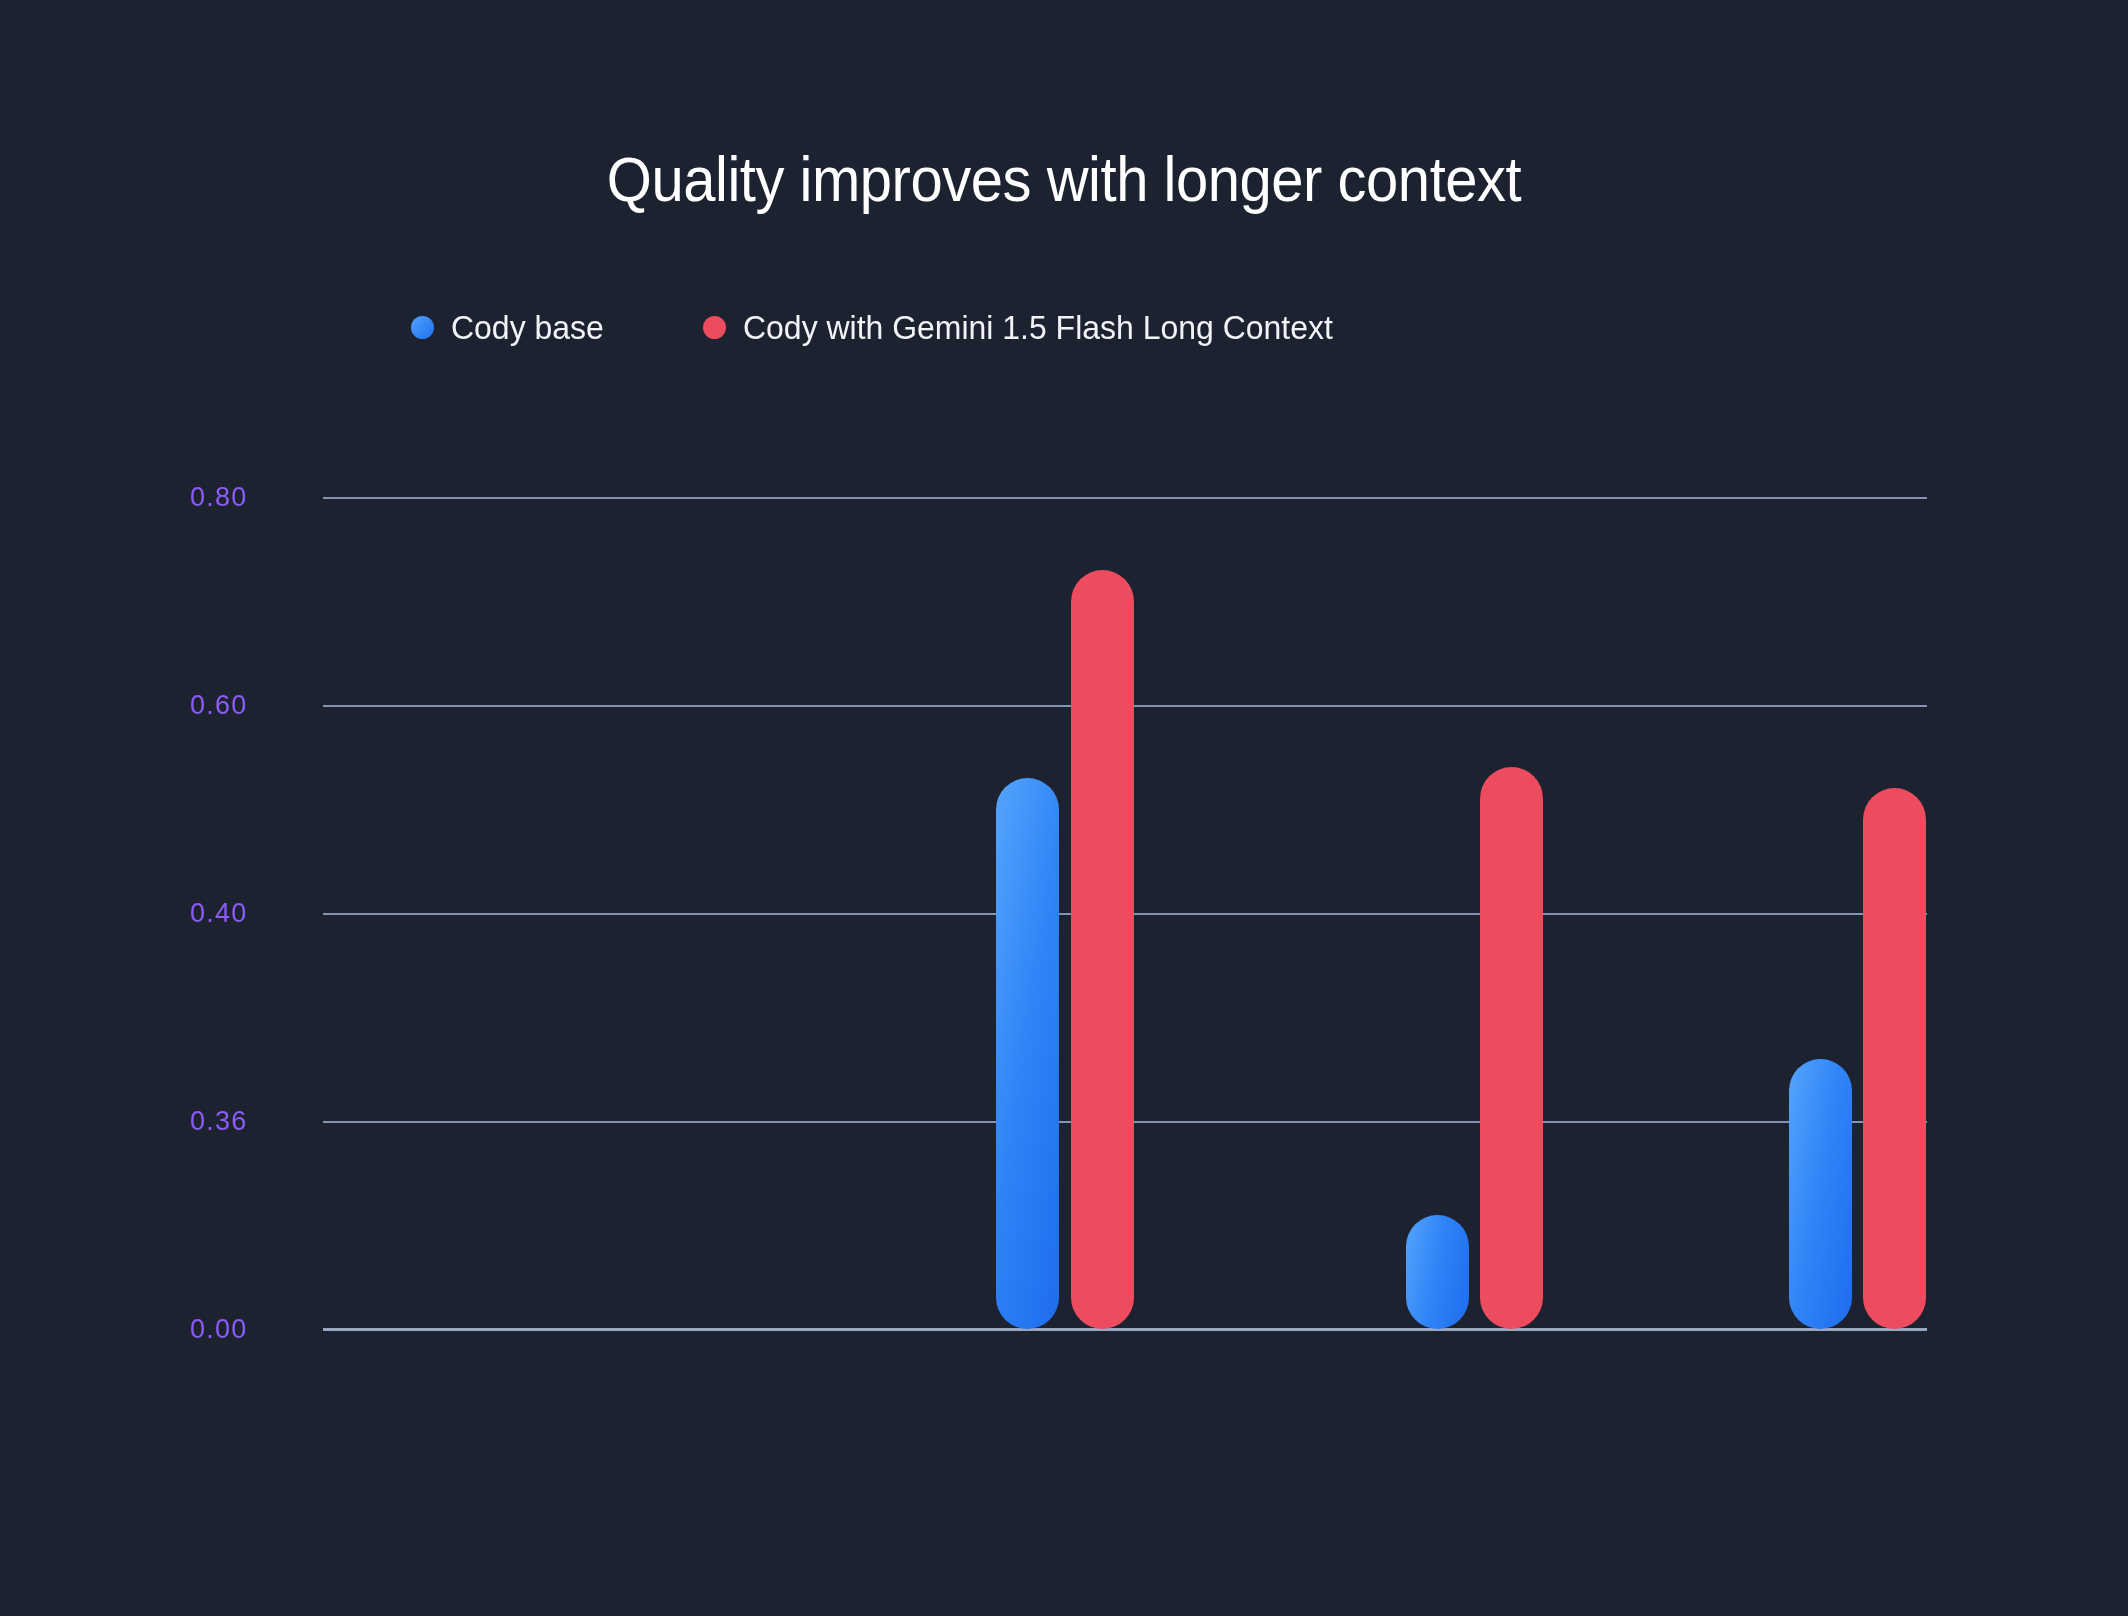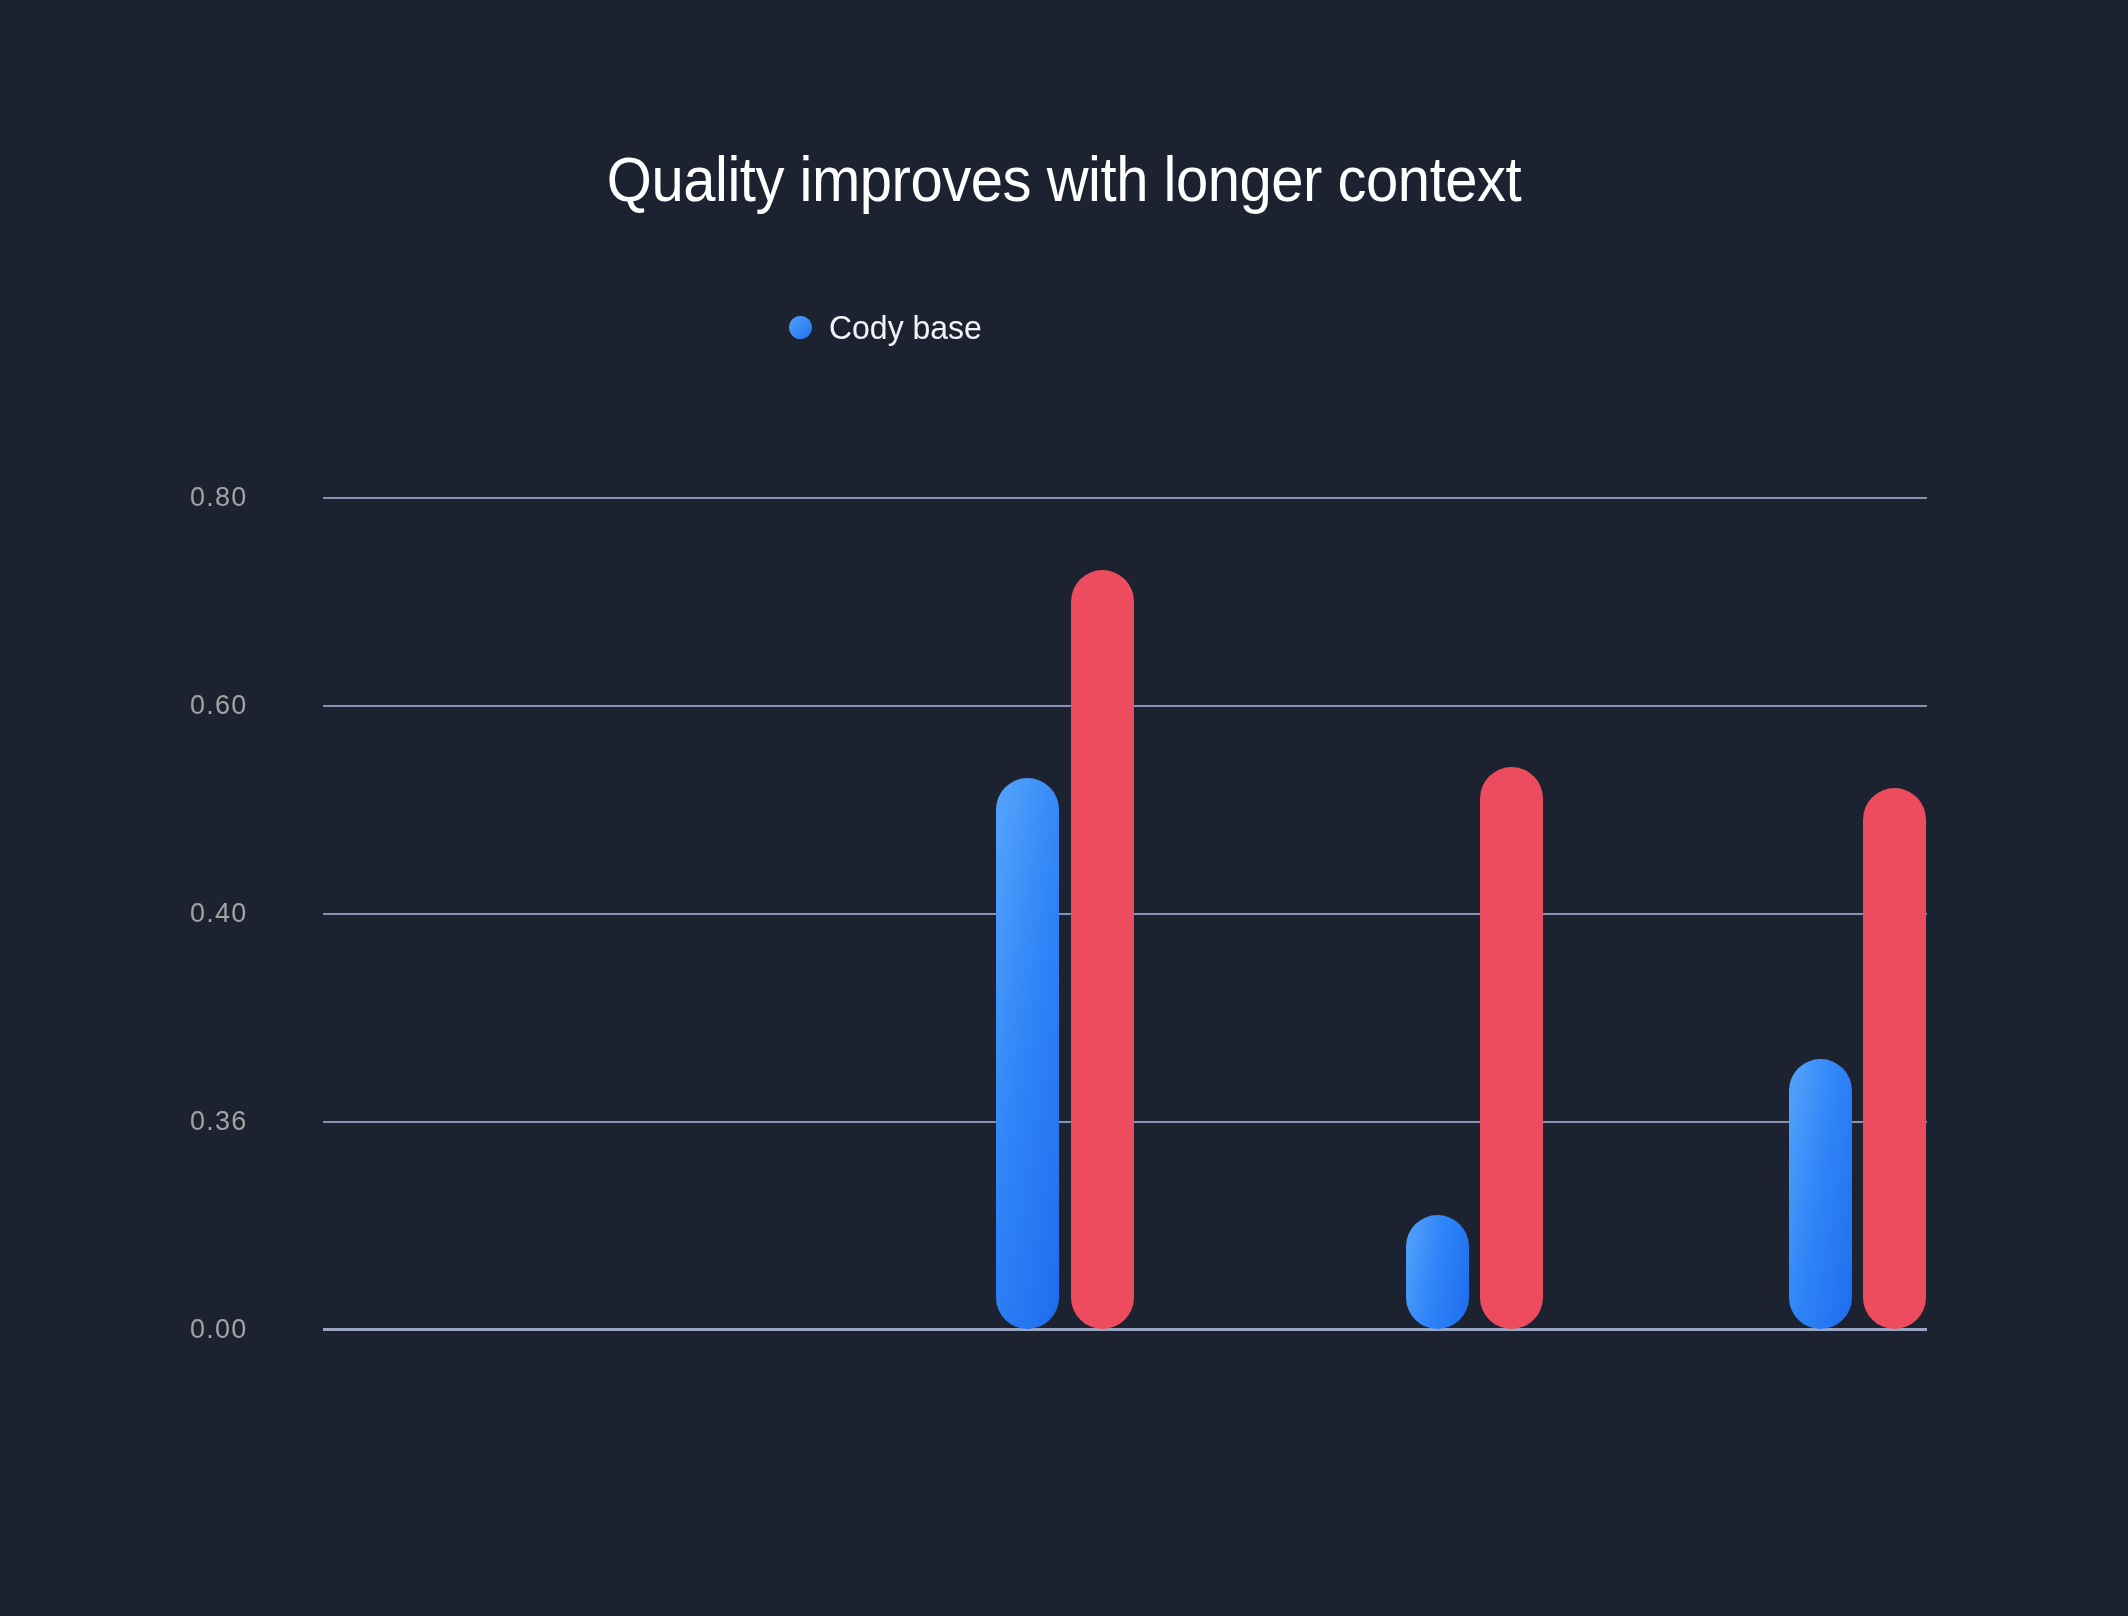--- a/index.html
+++ b/index.html
@@ -57,21 +57,21 @@
     position: absolute;
     left: 0; width: 1604px;
     height: 2px;
     background: #8593b0;
   }
   .gridline.axis { height: 3px; background: #9aa7c2; }
   .ylabel {
     position: absolute;
     width: 150px;
     text-align: left;
-    color: #a3a3a3;
+    color: #8b5cf6;
     font-size: 27px;
     letter-spacing: 1.2px;
     font-weight: 400;
     transform: translateY(-50%);
   }
 
   
   .bars { position: absolute; left: 0; top: 0; width: 1604px; height: 832px; }
   .bar {
     position: absolute;
@@ -100,20 +100,24 @@
 
 <div id="root">
 
   <div class="chart-title">Quality improves with longer context</div>
 
   <div class="legend">
     <div class="legend-item">
       <span class="legend-dot blue"></span>
       <span class="legend-label">Cody base</span>
     </div>
+    <div class="legend-item">
+      <span class="legend-dot red"></span>
+      <span class="legend-label">Cody with Gemini 1.5 Flash Long Context</span>
+    </div>
   </div>
 
   <div>
     <div class="ylabel" style="left:190px; top:497px;">0.80</div>
     <div class="ylabel" style="left:190px; top:705px;">0.60</div>
     <div class="ylabel" style="left:190px; top:913px;">0.40</div>
     <div class="ylabel" style="left:190px; top:1121px;">0.36</div>
     <div class="ylabel" style="left:190px; top:1329px;">0.00</div>
   </div>
 

